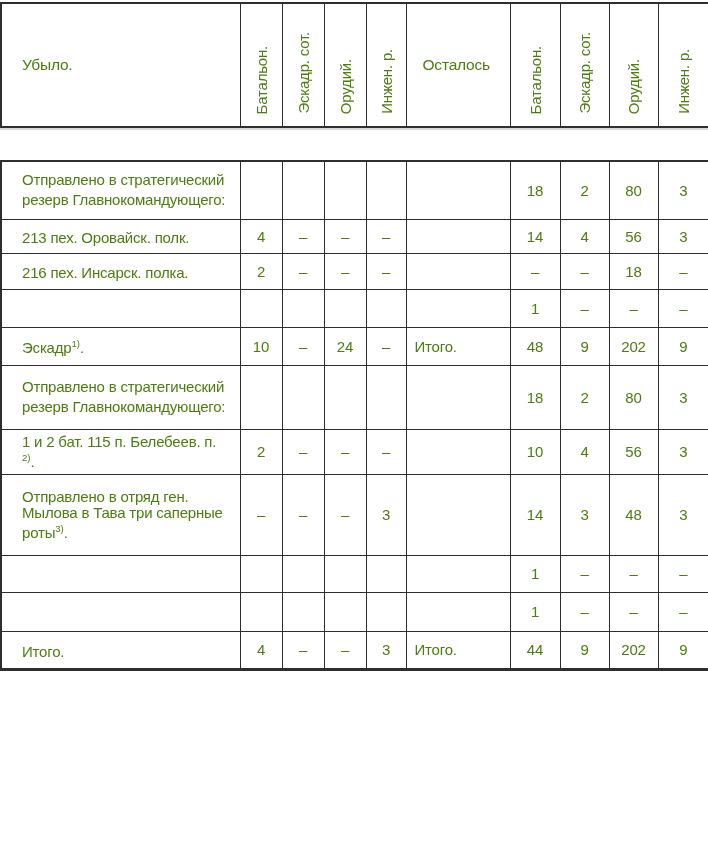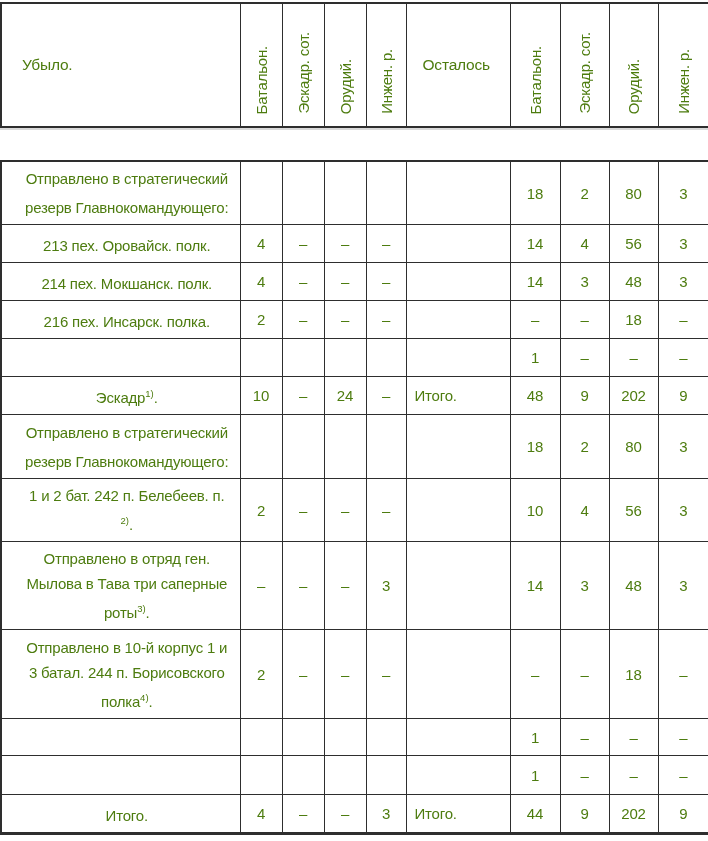--- a/index.html
+++ b/index.html
@@ -28,21 +28,21 @@
     font-size: 15px;
     line-height: 1;
   }
 
   
   .faint-line { position: absolute; top: 128px; left: 0; width: 708px; height: 2px; background: #d9d9d9; }
 
   
   .body-table { position: absolute; top: 160px; left: 0; border: 2px solid #2e2e2e; }
   .body-table tr:last-child td { border-bottom: 3px solid #2e2e2e; }
-  td.c-lbl { vertical-align: middle; padding: 4px 8px 4px 20px; font-size: 15px; line-height: 25px; text-align: center; }
+  td.c-lbl { vertical-align: middle; padding: 4px 8px 4px 20px; font-size: 15px; line-height: 16px; }
   td.c-num { vertical-align: middle; text-align: center; font-size: 15px; }
   td.c-mid { vertical-align: middle; padding: 4px 4px 4px 8px; font-size: 15px; }
   sup.fn { font-size: 9.5px; letter-spacing: 0; }
 </style>
 </head>
 <body>
 
 <div class="page">
 
   <table class="hdr-table">
@@ -107,32 +107,20 @@
       <td class="c-num">4</td>
       <td class="c-num">–</td>
       <td class="c-num">–</td>
       <td class="c-num">–</td>
       <td class="c-mid"></td>
       <td class="c-num">14</td>
       <td class="c-num">4</td>
       <td class="c-num">56</td>
       <td class="c-num">3</td>
     </tr>
-    <tr style="height:38px">
-      <td class="c-lbl"><span>214 пех. Мокшанск. полк.</span><sup class="fn"></sup><span></span></td>
-      <td class="c-num">4</td>
-      <td class="c-num">–</td>
-      <td class="c-num">–</td>
-      <td class="c-num">–</td>
-      <td class="c-mid"></td>
-      <td class="c-num">14</td>
-      <td class="c-num">3</td>
-      <td class="c-num">48</td>
-      <td class="c-num">3</td>
-    </tr>
     <tr style="height:36px">
       <td class="c-lbl"><span>216 пех. Инсарск. полка.</span><sup class="fn"></sup><span></span></td>
       <td class="c-num">2</td>
       <td class="c-num">–</td>
       <td class="c-num">–</td>
       <td class="c-num">–</td>
       <td class="c-mid"></td>
       <td class="c-num">–</td>
       <td class="c-num">–</td>
       <td class="c-num">18</td>
@@ -168,21 +156,21 @@
       <td class="c-num"></td>
       <td class="c-num"></td>
       <td class="c-num"></td>
       <td class="c-mid"></td>
       <td class="c-num">18</td>
       <td class="c-num">2</td>
       <td class="c-num">80</td>
       <td class="c-num">3</td>
     </tr>
     <tr style="height:39px">
-      <td class="c-lbl"><span>1 и 2 бат. 242 п. Белебеев. п. </span><sup class="fn">2)</sup><span>.</span></td>
+      <td class="c-lbl"><span>1 и 2 бат. 115 п. Белебеев. п. </span><sup class="fn">2)</sup><span>.</span></td>
       <td class="c-num">2</td>
       <td class="c-num">–</td>
       <td class="c-num">–</td>
       <td class="c-num">–</td>
       <td class="c-mid"></td>
       <td class="c-num">10</td>
       <td class="c-num">4</td>
       <td class="c-num">56</td>
       <td class="c-num">3</td>
     </tr>
@@ -191,32 +179,20 @@
       <td class="c-num">–</td>
       <td class="c-num">–</td>
       <td class="c-num">–</td>
       <td class="c-num">3</td>
       <td class="c-mid"></td>
       <td class="c-num">14</td>
       <td class="c-num">3</td>
       <td class="c-num">48</td>
       <td class="c-num">3</td>
     </tr>
-    <tr style="height:89px">
-      <td class="c-lbl"><span>Отправлено в 10-й корпус 1 и 3 батал. 244 п. Борисовского полка</span><sup class="fn">4)</sup><span>.</span></td>
-      <td class="c-num">2</td>
-      <td class="c-num">–</td>
-      <td class="c-num">–</td>
-      <td class="c-num">–</td>
-      <td class="c-mid"></td>
-      <td class="c-num">–</td>
-      <td class="c-num">–</td>
-      <td class="c-num">18</td>
-      <td class="c-num">–</td>
-    </tr>
     <tr style="height:37px">
       <td class="c-lbl"><span></span><sup class="fn"></sup><span></span></td>
       <td class="c-num"></td>
       <td class="c-num"></td>
       <td class="c-num"></td>
       <td class="c-num"></td>
       <td class="c-mid"></td>
       <td class="c-num">1</td>
       <td class="c-num">–</td>
       <td class="c-num">–</td>

